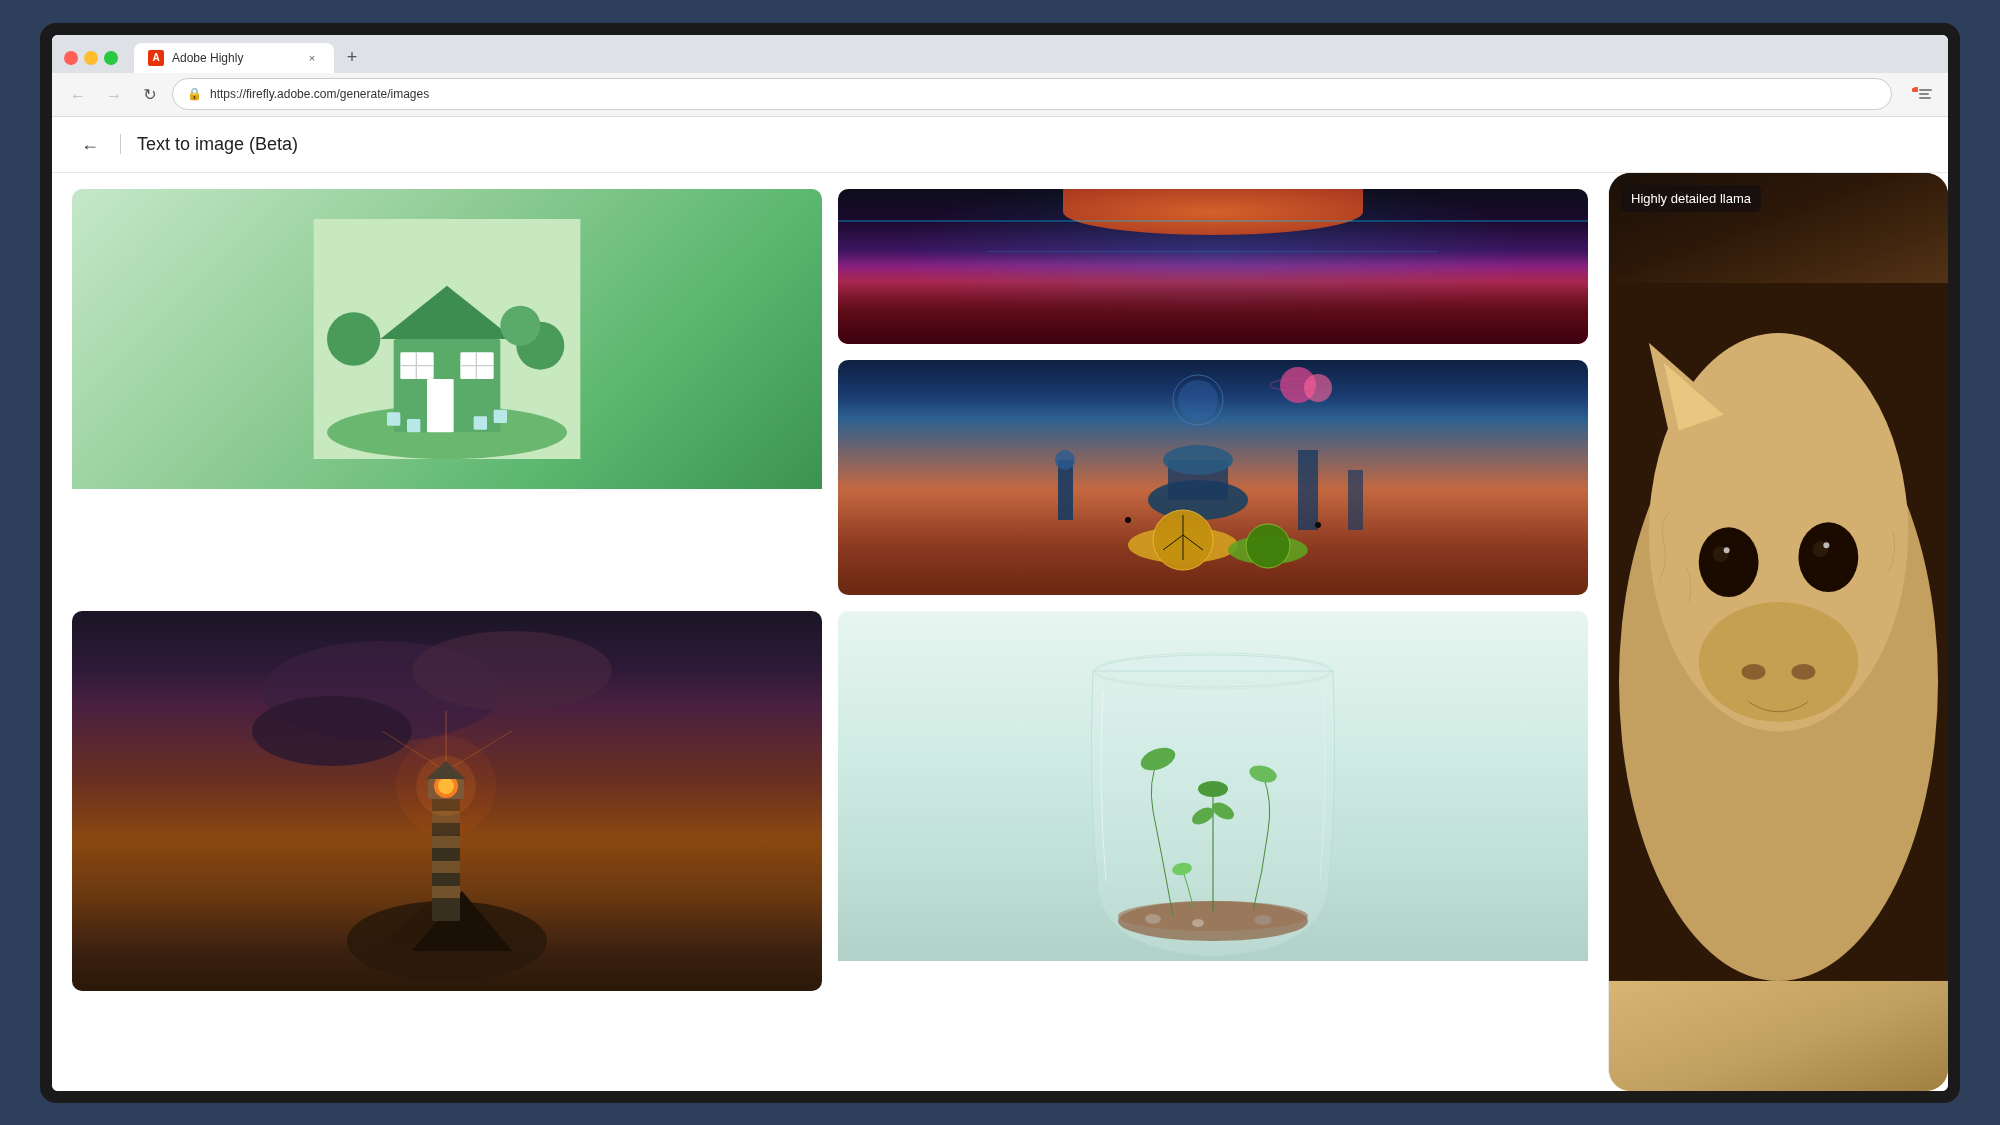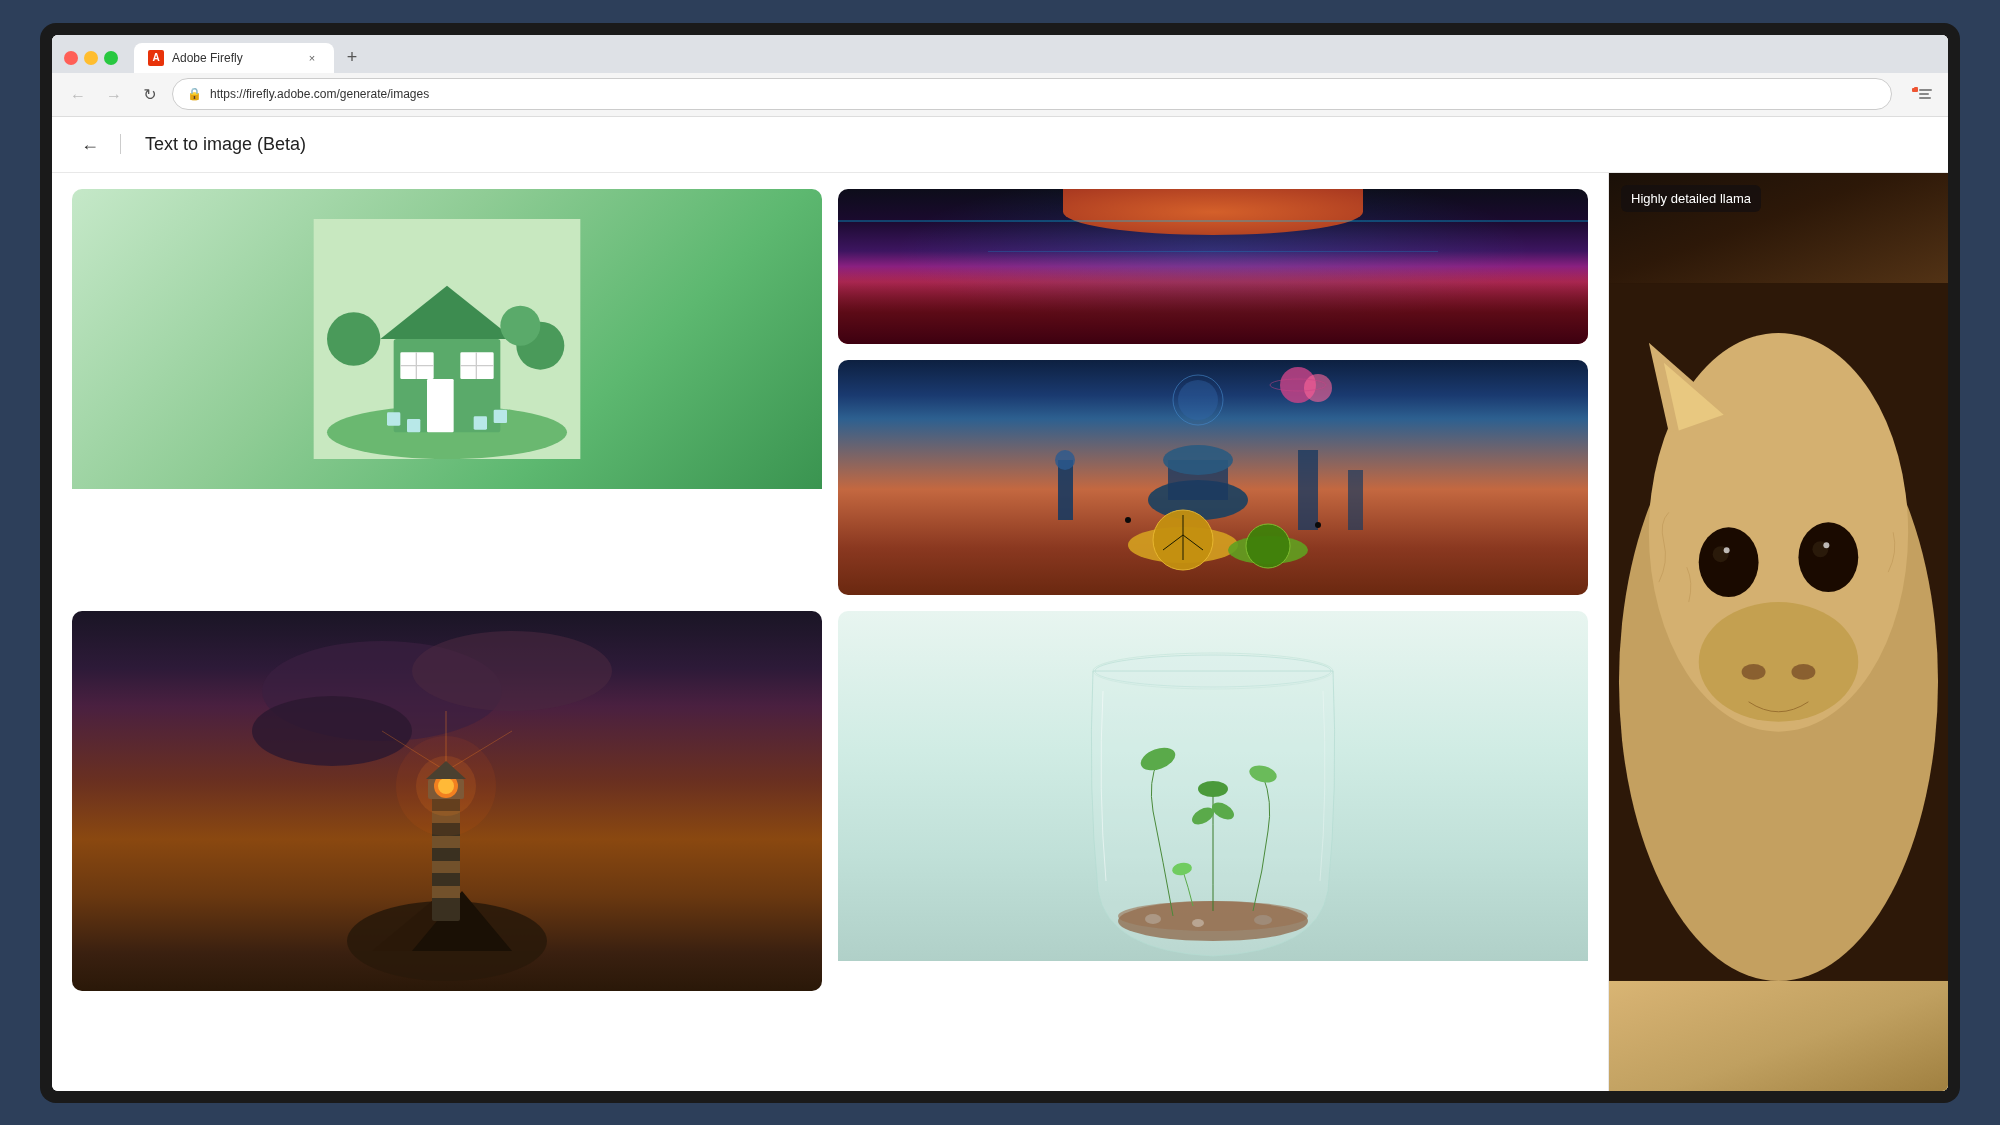--- a/index.html
+++ b/index.html
@@ -220,21 +220,20 @@
     .header-divider {
       width: 1px;
       height: 20px;
       background: #ccc;
     }
 
     .page-title {
       font-size: 18px;
       font-weight: 500;
       color: #222;
-      margin-left: 8px;
     }
 
     
     .gallery-container {
       flex: 1;
       display: flex;
       overflow: hidden;
     }
 
     .gallery-main {
@@ -248,20 +247,21 @@
       align-content: start;
     }
 
     .gallery-sidebar {
       width: 340px;
       flex-shrink: 0;
       border-left: 1px solid #e8e8e8;
       overflow: hidden;
       display: flex;
       flex-direction: column;
+      border-radius: 22px;
     }
 
     .image-card {
       border-radius: 10px;
       overflow: hidden;
       position: relative;
       cursor: pointer;
     }
 
     .house-visual {
@@ -331,21 +331,21 @@
         <div class="traffic-lights">
           <div class="traffic-light tl-red"></div>
           <div class="traffic-light tl-yellow"></div>
           <div class="traffic-light tl-green"></div>
         </div>
 
         <div class="tab">
           <div class="tab-favicon">
             <span>A</span>
           </div>
-          <span class="tab-title">Adobe Firefly</span>
+          <span class="tab-title">Adobe Highly</span>
           <div class="tab-close">
             <span>×</span>
           </div>
         </div>
 
         <div class="new-tab-btn">
           <span>+</span>
         </div>
       </div>
 

